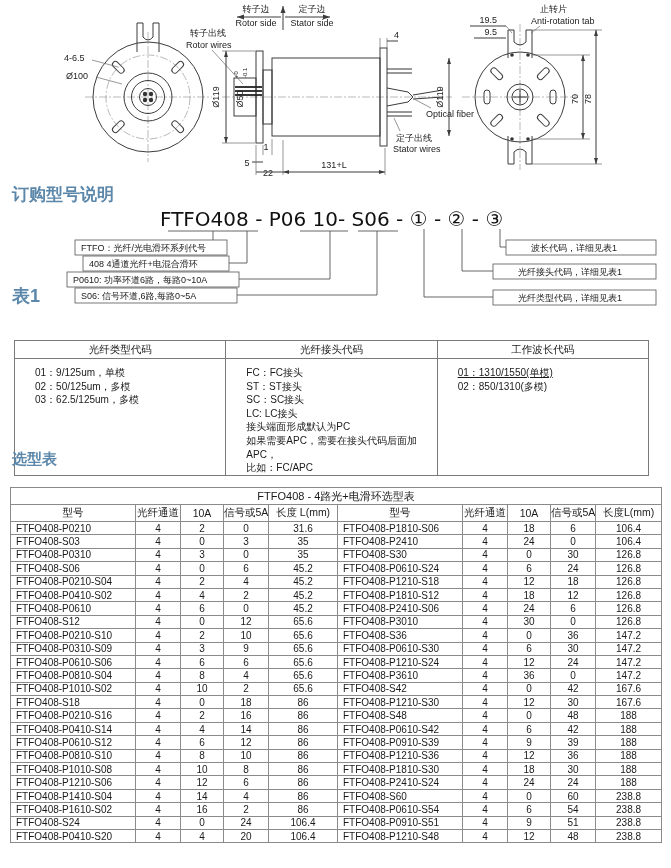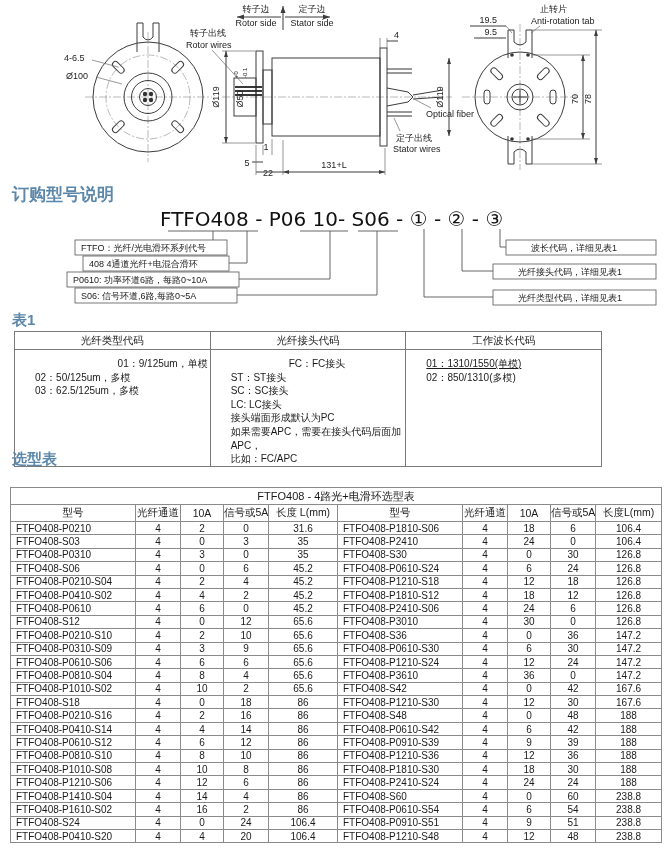--- a/index.html
+++ b/index.html
@@ -1,33 +1,33 @@
 <!DOCTYPE html>
 <html><head>
 <meta charset="utf-8">
 <style>
   html,body{margin:0;padding:0;background:#fff;}
   .page{position:relative;width:671px;height:868px;background:#fff;overflow:hidden;
         font-family:"Liberation Sans","DejaVu Sans",sans-serif;color:#1a1a1a;}
   .section-title{position:absolute;left:12px;font-weight:bold;color:#5b87aa;}
   #t-order{top:183px;font-size:17px;}
-  #t-tab1{top:311px;font-size:15px;}
+  #t-tab1{top:284px;font-size:18px;}
   #t-sel{top:450px;font-size:15px;}
   svg text{font-family:"Liberation Sans","DejaVu Sans",sans-serif;}
   .dwg-line{stroke:#3c3c3c;stroke-width:1;fill:none;}
   .dwg-thin{stroke:#6a6a6a;stroke-width:0.7;fill:none;}
   .cl{stroke:#8a8a8a;stroke-width:0.6;fill:none;stroke-dasharray:8 2 2 2;}
   .dim{font-size:9px;fill:#222;}
   .lbl{font-size:9px;fill:#222;}
   .callout-box{stroke:#555;stroke-width:0.8;fill:#fff;}
   .callout-text{font-size:9px;fill:#1a1a1a;}
   .conn{stroke:#555;stroke-width:0.9;fill:none;}
   table{border-collapse:collapse;table-layout:fixed;background:#fff;}
   
-  #table1{position:absolute;left:14px;top:331px;width:588px;font-size:10px;}
+  #table1{position:absolute;left:14px;top:340px;width:635px;font-size:10px;}
   #table1 td{border:1px solid #7a7a7a;vertical-align:top;padding:0;}
   #table1 tr.hd td{height:17px;text-align:center;vertical-align:middle;font-size:10.5px;}
   #table1 .lines{padding:7px 4px 4px 20px;line-height:13.6px;}
   #table1{border:1.5px solid #4a4a4a;}
   
   #selt{position:absolute;left:10px;top:487px;width:651px;font-size:10px;border:1.5px solid #4a4a4a;}
   #selt td{border:1px solid #8a8a8a;text-align:center;height:12.4px;padding:0;overflow:hidden;white-space:nowrap;}
   #selt td.model{text-align:left;padding-left:5px;}
   #selt tr.title td{height:16px;font-size:11px;}
   #selt tr.hd td{height:16px;font-size:10.5px;}
@@ -268,26 +268,26 @@
   <div class="section-title" id="t-tab1">表1</div>
   <table id="table1">
       <tbody>
         <tr class="hd">
           <td>光纤类型代码</td>
           <td>光纤接头代码</td>
           <td>工作波长代码</td>
         </tr>
         <tr>
           <td style="height: 99px;">
-            <div class="lines" style="padding: 7px 2px 0px 20px; text-align: right;">01：9/125um，单模</div>
+            <div class="lines" style="padding: 7px 2px 0px 20px;">01：9/125um，单模</div>
             <div class="lines" style="padding: 0px 2px 0px 20px;">02：50/125um，多模</div>
             <div class="lines" style="padding: 0px 2px 0px 20px;">03：62.5/125um，多模</div>
           </td>
           <td style="height: 99px;">
-            <div class="lines" style="padding: 7px 2px 0px 20px; text-align: center;">FC：FC接头</div>
+            <div class="lines" style="padding: 7px 2px 0px 20px;">FC：FC接头</div>
             <div class="lines" style="padding: 0px 2px 0px 20px;">ST：ST接头</div>
             <div class="lines" style="padding: 0px 2px 0px 20px;">SC：SC接头</div>
             <div class="lines" style="padding: 0px 2px 0px 20px;">LC:  LC接头</div>
             <div class="lines" style="padding: 0px 2px 0px 20px;">接头端面形成默认为PC</div>
             <div class="lines" style="padding: 0px 2px 0px 20px;">如果需要APC，需要在接头代码后面加APC，</div>
             <div class="lines" style="padding: 0px 2px 0px 20px;">比如：FC/APC</div>
           </td>
           <td style="height: 99px;">
             <div class="lines" style="padding: 7px 2px 0px 20px; text-decoration: underline;">01：1310/1550(单模)</div>
             <div class="lines" style="padding: 0px 2px 0px 20px;">02：850/1310(多模)</div>

